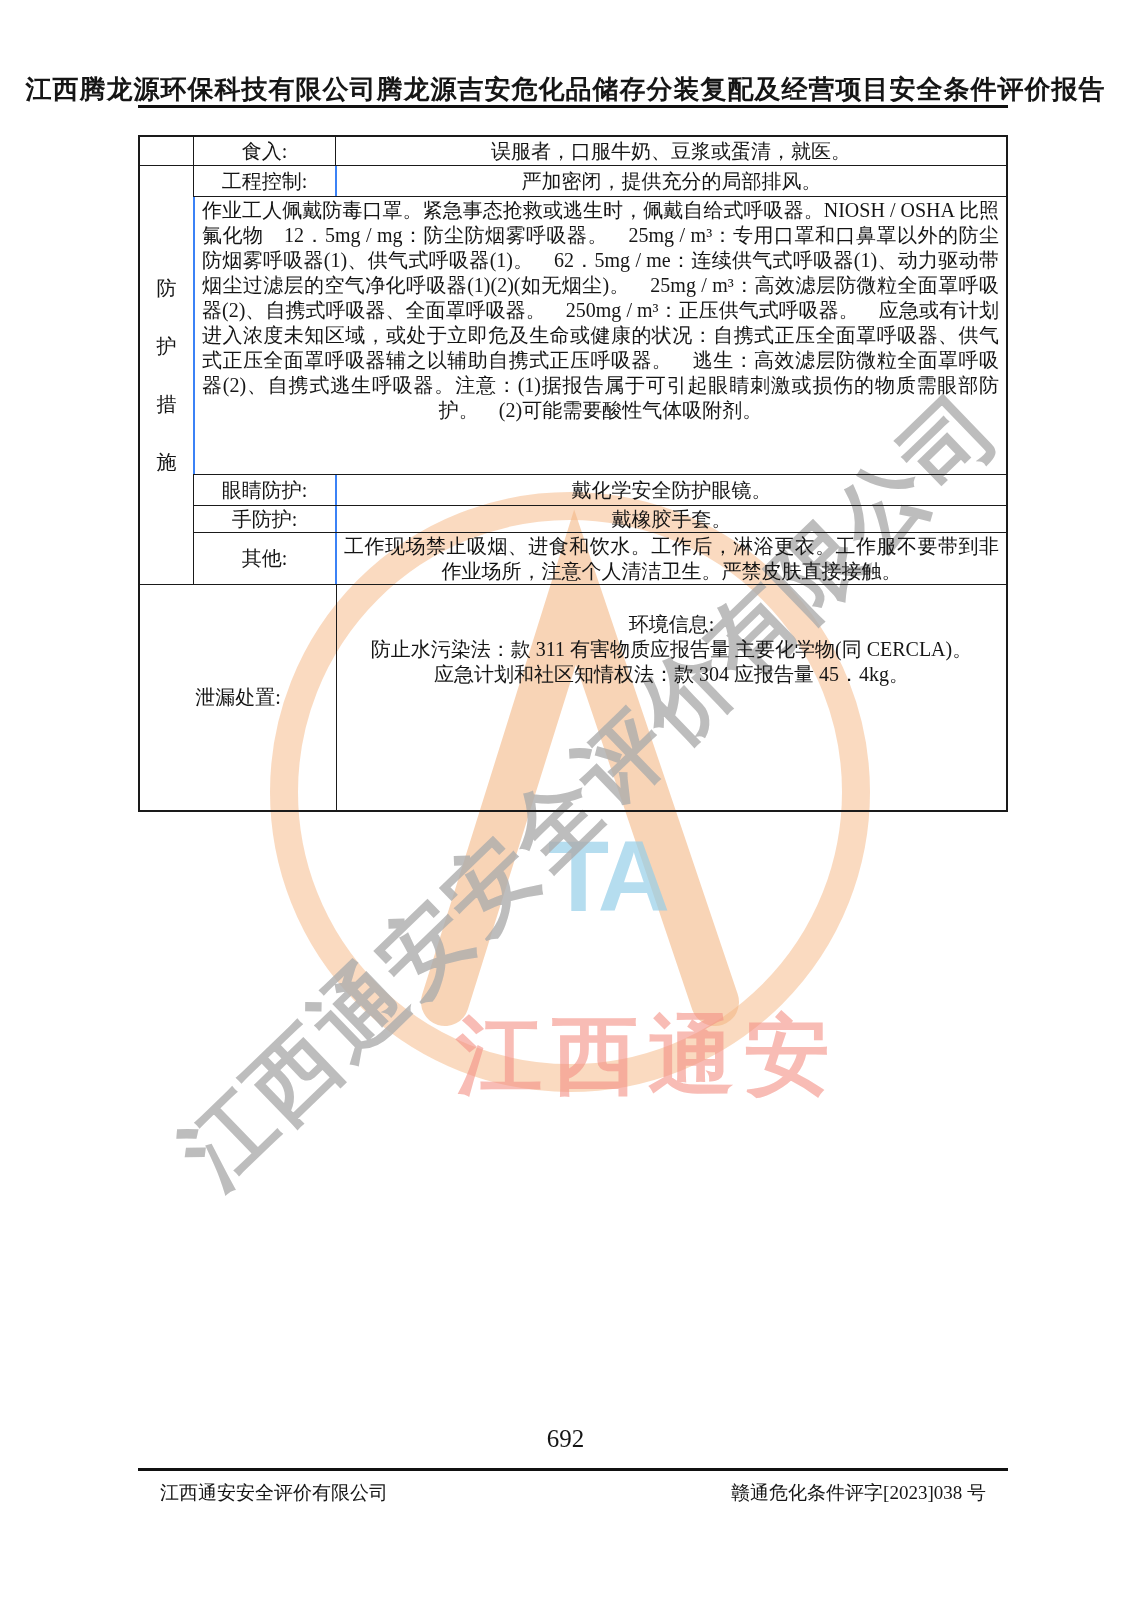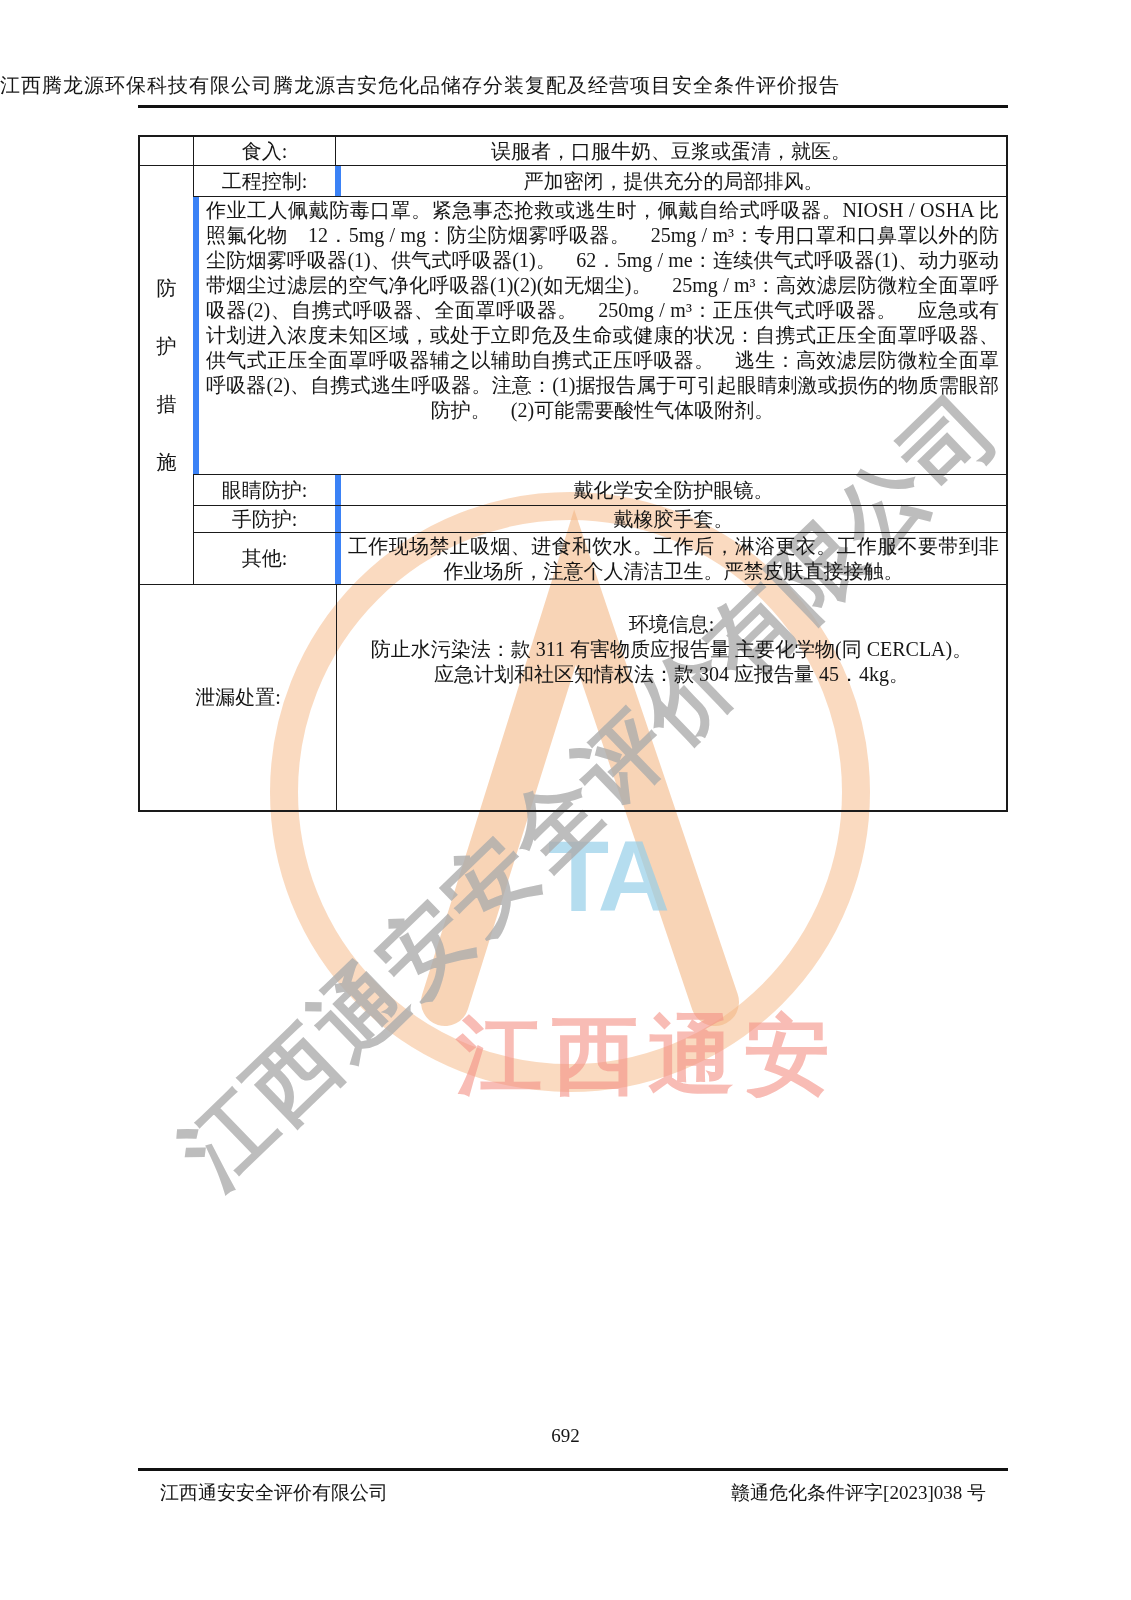--- a/index.html
+++ b/index.html
@@ -43,21 +43,21 @@
     font-family:"Liberation Sans", sans-serif;
     font-weight:bold;
     font-size:86px;line-height:1;letter-spacing:10px;
     color:rgba(243,143,132,0.60);
     margin-left:48px;
   }
   
   .content{position:absolute;inset:0;z-index:2;}
   .header-title{
     position:absolute;top:72px;left:0;width:100%;
-    text-align:left;font-size:20px;letter-spacing:1px;
+    text-align:center;font-size:26px;letter-spacing:1px;font-weight:bold;
   }
   .header-rule{
     position:absolute;top:105px;left:138px;width:870px;height:3px;
     background:#111;
   }
   
   .dtable{
     position:absolute;left:138px;top:135px;width:870px;
     border:2px solid #1a1a1a;
     box-sizing:border-box;
@@ -66,38 +66,38 @@
   .trow{display:flex;box-sizing:border-box;}
   .trow + .trow{border-top:1px solid #1a1a1a;}
   .cell{box-sizing:border-box;display:flex;align-items:center;justify-content:center;overflow:hidden;}
   .c1{width:53px;flex:0 0 53px;}
   .c2{width:142px;flex:0 0 142px;border-left:1px solid #1a1a1a;}
   .c3{flex:1;border-left:1px solid #1a1a1a;}
   .gcol{flex:1;display:flex;flex-direction:column;}
   .grow{display:flex;box-sizing:border-box;}
   .grow + .grow{border-top:1px solid #1a1a1a;}
   .glabel{width:142px;flex:0 0 142px;border-left:1px solid #1a1a1a;text-align:center;padding:0 4px;}
-  .gcontent{flex:1;border-left:6px solid #3b82f6;}
+  .gcontent{flex:1;border-left:2px solid #3b82f6;}
   .vtext{
     width:22px;line-height:58px;text-align:center;
     word-break:break-all;letter-spacing:0;
   }
   .para{
     width:100%;padding:1px 7px;box-sizing:border-box;
     line-height:25px;
     text-align:justify;text-align-last:center;
   }
   .center-line{width:100%;text-align:center;line-height:25px;}
   .leak-label{width:196px;flex:0 0 196px;}
   .leak-content{flex:1;border-left:1px solid #1a1a1a;display:flex;flex-direction:column;justify-content:flex-start;padding-top:3px;}
   .env-title{margin-top:24px;}
   
   .page-number{
     position:absolute;top:1425px;left:0;width:100%;
-    text-align:center;font-size:19px;
+    text-align:center;font-size:25px;
   }
   .footer-rule{
     position:absolute;top:1468px;left:138px;width:870px;height:3px;
     background:#111;
   }
   .footer-row{
     position:absolute;top:1480px;left:138px;width:870px;
     display:flex;justify-content:space-between;
     font-size:19px;
     padding:0 22px;box-sizing:border-box;

